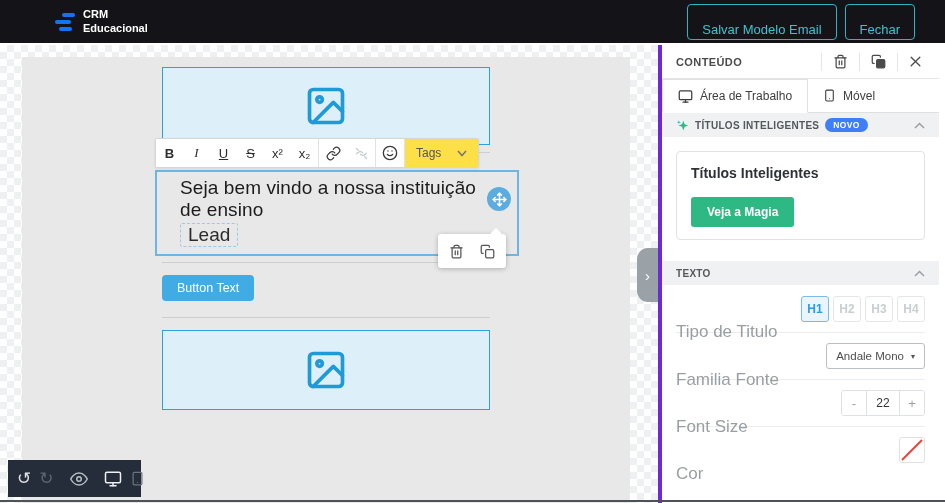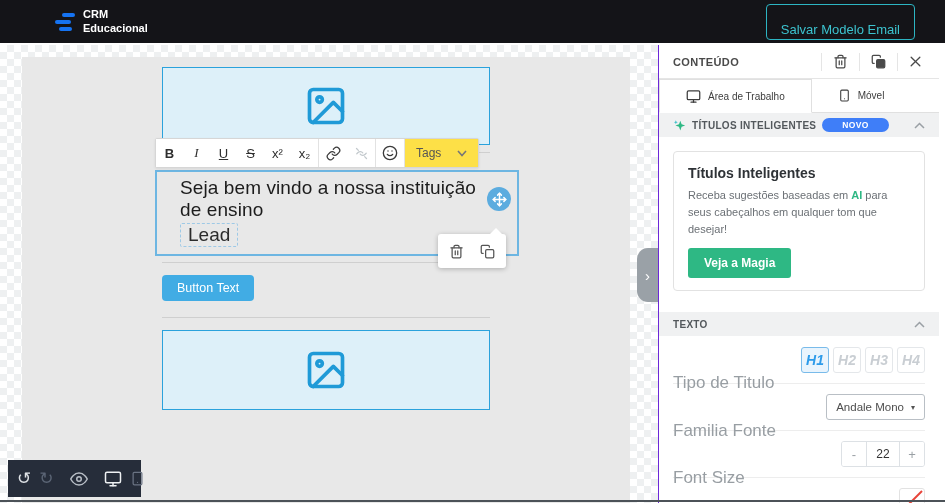--- a/index.html
+++ b/index.html
@@ -87,55 +87,55 @@
              font-size:17px; line-height:1; }
   .bt-sep { width:1px; height:20px; background:#3c4452; }
   .undo-glyph { color:#dfe3e7; } .redo-glyph { color:#5b6575; }
 
   
   .collapse-handle { position:absolute; right:0; top:203px; width:21px; height:54px; background:#9aa1a7;
                      border-radius:11px 0 0 11px; display:flex; align-items:center; justify-content:center;
                      color:#fff; font-size:15px; cursor:pointer; z-index:7; }
 
   
-  .sidebar { width:281px; height:458px; background:#fff; border-left:1px solid #6d28d9; overflow:hidden;
+  .sidebar { width:281px; height:458px; background:#fff; border-left:4px solid #6d28d9; overflow:hidden;
              display:flex; flex-direction:column; }
   .sb-header { height:34px; min-height:34px; display:flex; align-items:center; padding:0 6px 0 14px;
                border-bottom:1px solid #e5e5e5; }
   .sb-title { flex:1; font-size:11px; font-weight:bold; color:#4a4a4a; letter-spacing:.4px; }
   .sb-hicons { display:flex; align-items:center; height:100%; }
   .sb-hicon { padding:0 11px; height:18px; display:flex; align-items:center; color:#4a4a4a; cursor:pointer;
               border-left:1px solid #e5e5e5; }
   .sb-tabs { height:34px; min-height:34px; display:flex; border-bottom:1px solid #e0e0e0; }
-  .sb-tab { display:flex; align-items:center; gap:7px; padding:0 26px; font-size:10px; color:#3d3d3d; cursor:pointer; }
+  .sb-tab { display:flex; align-items:center; gap:7px; padding:0 15px; font-size:12px; color:#3d3d3d; cursor:pointer; }
   .sb-tab.active { border:1px solid #e0e0e0; border-bottom:1px solid #fff; margin-bottom:-1px; background:#fff; }
   .sb-section { height:24px; min-height:24px; background:#f0f1f2; display:flex; align-items:center;
                 padding:0 14px; gap:6px; cursor:pointer; }
   .sb-section-title { font-size:10px; font-weight:bold; color:#53585c; letter-spacing:.3px; }
   .novo-badge { background:#3f7ef8; color:#fff; font-size:8.5px; font-weight:bold; border-radius:8px;
-                padding:2px 20px; letter-spacing:.3px; }
+                padding:2px 8px; letter-spacing:.3px; }
   .sb-section .spacer { flex:1; }
 
   .smart-card { margin:14px 14px 0; border:1px solid #e2e2e2; border-radius:4px; padding:13px 14px 12px; }
   .smart-card h3 { font-size:14px; color:#2e3236; margin-bottom:6px; }
   .smart-desc { font-size:11px; color:#6b7075; line-height:1.55; }
   .ai-hl { color:#2eb884; font-weight:bold; }
   .magic-btn { margin-top:10px; background:#2eb884; color:#fff; border:none; border-radius:3px;
                font-size:12px; font-weight:bold; font-family:inherit; padding:8px 16px; cursor:pointer; }
 
   .sb-gap { height:21px; min-height:21px; }
   .sb-rows { margin:0 14px; }
   .sb-row { height:47px; display:flex; align-items:center; justify-content:space-between; }
   .sb-row + .sb-row { border-top:1px solid #ededed; }
   .sb-label { font-size:17px; color:#989ea3;margin-top:47px; }
 
   .h-group { display:flex; gap:4px; }
   .hbtn { width:28px; height:26px; border:1px solid #e4e7ea; border-radius:3px; background:#fff;
-          display:flex; align-items:center; justify-content:center; font-size:14px; font-weight:bold;
-          color:#c9ced3; cursor:pointer; font-family:inherit;font-style:italic; }
+          display:flex; align-items:center; justify-content:center; font-size:12px; font-weight:bold;
+          color:#c9ced3; cursor:pointer; font-family:inherit; }
   .hbtn.active { border-color:#79bbea; background:#e9f4fd; color:#2d9bea; }
 
   .ff-select { height:26px; border:1px solid #b9bfc5; border-radius:3px; padding:0 9px; background:#fff;
                display:flex; align-items:center; gap:7px; font-size:11.5px; color:#4e4e4e; cursor:pointer;
                font-family:inherit; }
   .caret-down { font-size:8px; color:#555; }
 
   .stepper { display:flex; align-items:stretch; height:26px; border:1px solid #dde1e5; border-radius:3px;
              background:#fff; overflow:hidden; }
   .step-btn { width:24px; display:flex; align-items:center; justify-content:center; color:#9aa0a5;
@@ -162,20 +162,21 @@
           <i></i>
         </span>
       <span class="logo-text">
         <span>CRM</span><br>
         <span>Educacional</span>
       </span>
     </div>
     <div class="topbar-spacer"></div>
     <div class="tb-btns">
       <button class="tb-btn">Salvar Modelo Email</button>
+      <button class="tb-btn">Fechar</button>
     </div>
   </div>
 
   <div class="main">
 
     <div class="canvas-area">
       <div class="email-canvas">
 
         <div class="img-block first">
           <span>
@@ -380,23 +381,20 @@
         <span class="spacer"></span>
         <span>
           <svg width="11" height="7" viewBox="0 0 11 7" fill="none" stroke="#9aa0a5" stroke-width="1.5">
               <polyline points="1 6 5.5 1.5 10 6"></polyline>
             </svg>
         </span>
       </div>
 
       <div class="smart-card">
         <h3>Títulos Inteligentes</h3>
-        <div class="smart-desc">
-          <span>Receba sugestões baseadas em </span><span class="ai-hl">AI</span><span> para seus cabeçalhos em qualquer tom que desejar!</span>
-        </div>
         <button class="magic-btn">Veja a Magia</button>
       </div>
 
       <div class="sb-gap"></div>
 
       <div class="sb-section">
         <span class="sb-section-title">TEXTO</span>
         <span class="spacer"></span>
         <span>
           <svg width="11" height="7" viewBox="0 0 11 7" fill="none" stroke="#9aa0a5" stroke-width="1.5">

